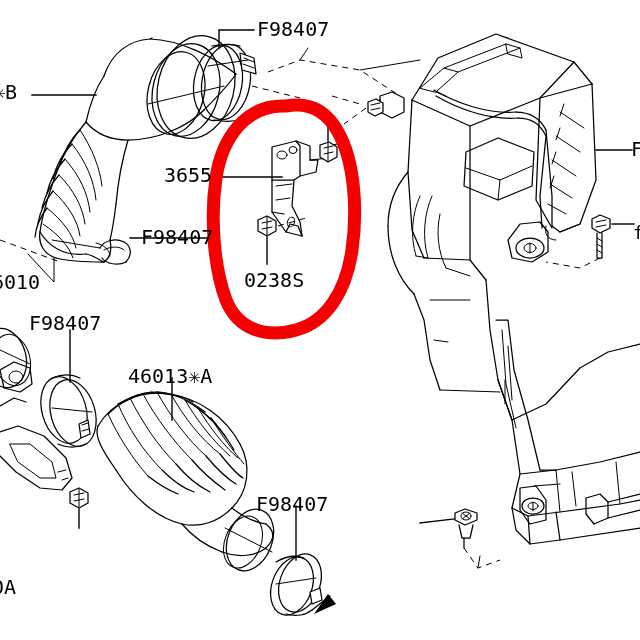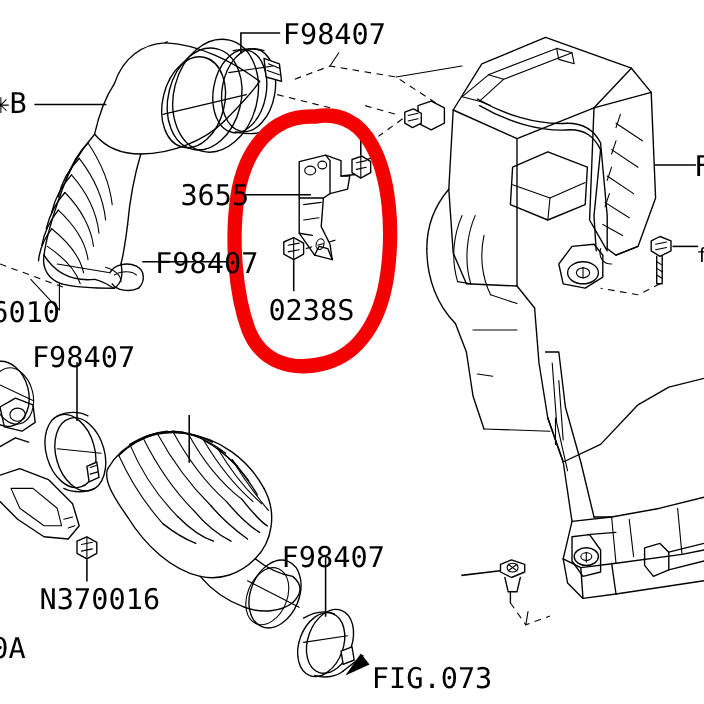--- a/index.html
+++ b/index.html
@@ -65,21 +65,21 @@
   }
   .annot-circle {
     fill: none;
     stroke-width: 13;
     stroke-linecap: round;
     stroke-linejoin: round;
   }
   .plabel {
     position: absolute;
     font-family: "DejaVu Sans Mono", monospace;
-    font-size: 26px;
+    font-size: 20px;
     letter-spacing: 0px;
     color: #000000;
     white-space: pre;
     line-height: 1;
     user-select: none;
   }
 </style>
 </head>
 <body>
 
@@ -445,20 +445,19 @@
 
   </svg>
 
   <span class="plabel" style="left:-7px;  top:82px;">✳B</span>
   <span class="plabel" style="left:257px; top:19px;">F98407</span>
   <span class="plabel" style="left:164px; top:165px;">3655</span>
   <span class="plabel" style="left:141px; top:227px;">F98407</span>
   <span class="plabel" style="left:244px; top:270px;">0238S</span>
   <span class="plabel" style="left:-8px;  top:272px;">6010</span>
   <span class="plabel" style="left:29px;  top:313px;">F98407</span>
+  <span class="plabel" style="left:128px; top:366px;">46013✳A</span>
   <span class="plabel" style="left:256px; top:494px;">F98407</span>
-  <span class="plabel" style="left:36px;  top:533px;">N370016</span>
   <span class="plabel" style="left:-8px;  top:577px;">0A</span>
   <span class="plabel" style="left:631px; top:139px;">F</span>
   <span class="plabel" style="left:633px; top:224px; font-size:18px;">f</span>
-  <span class="plabel" style="left:338px; top:604px;">FIG.073</span>
 
 </div>
 
 </body></html>

